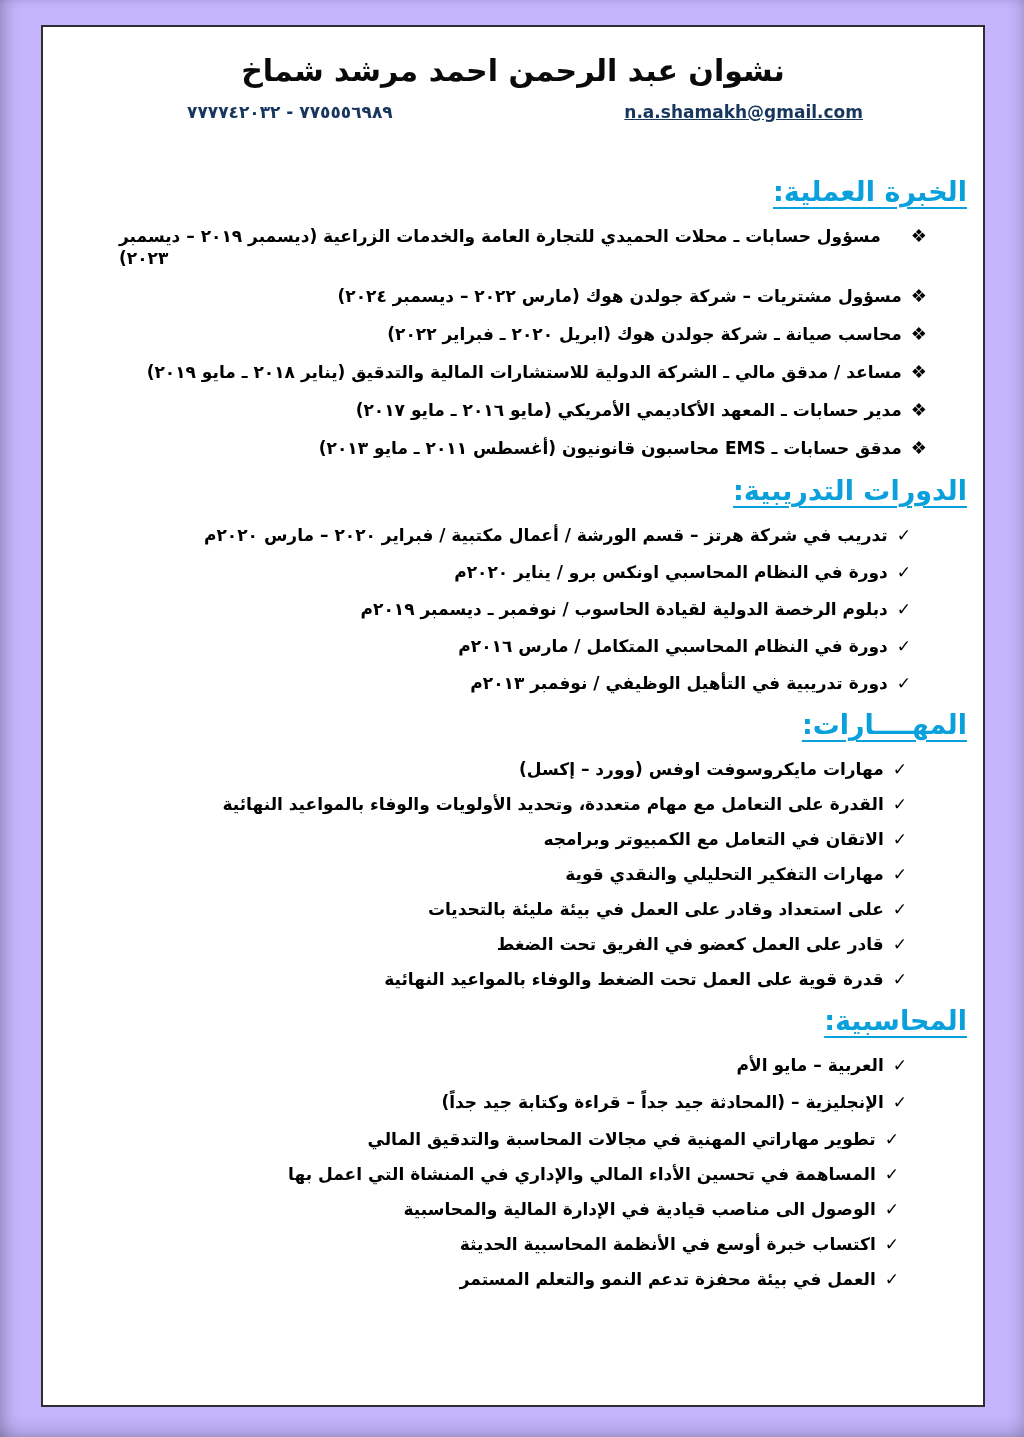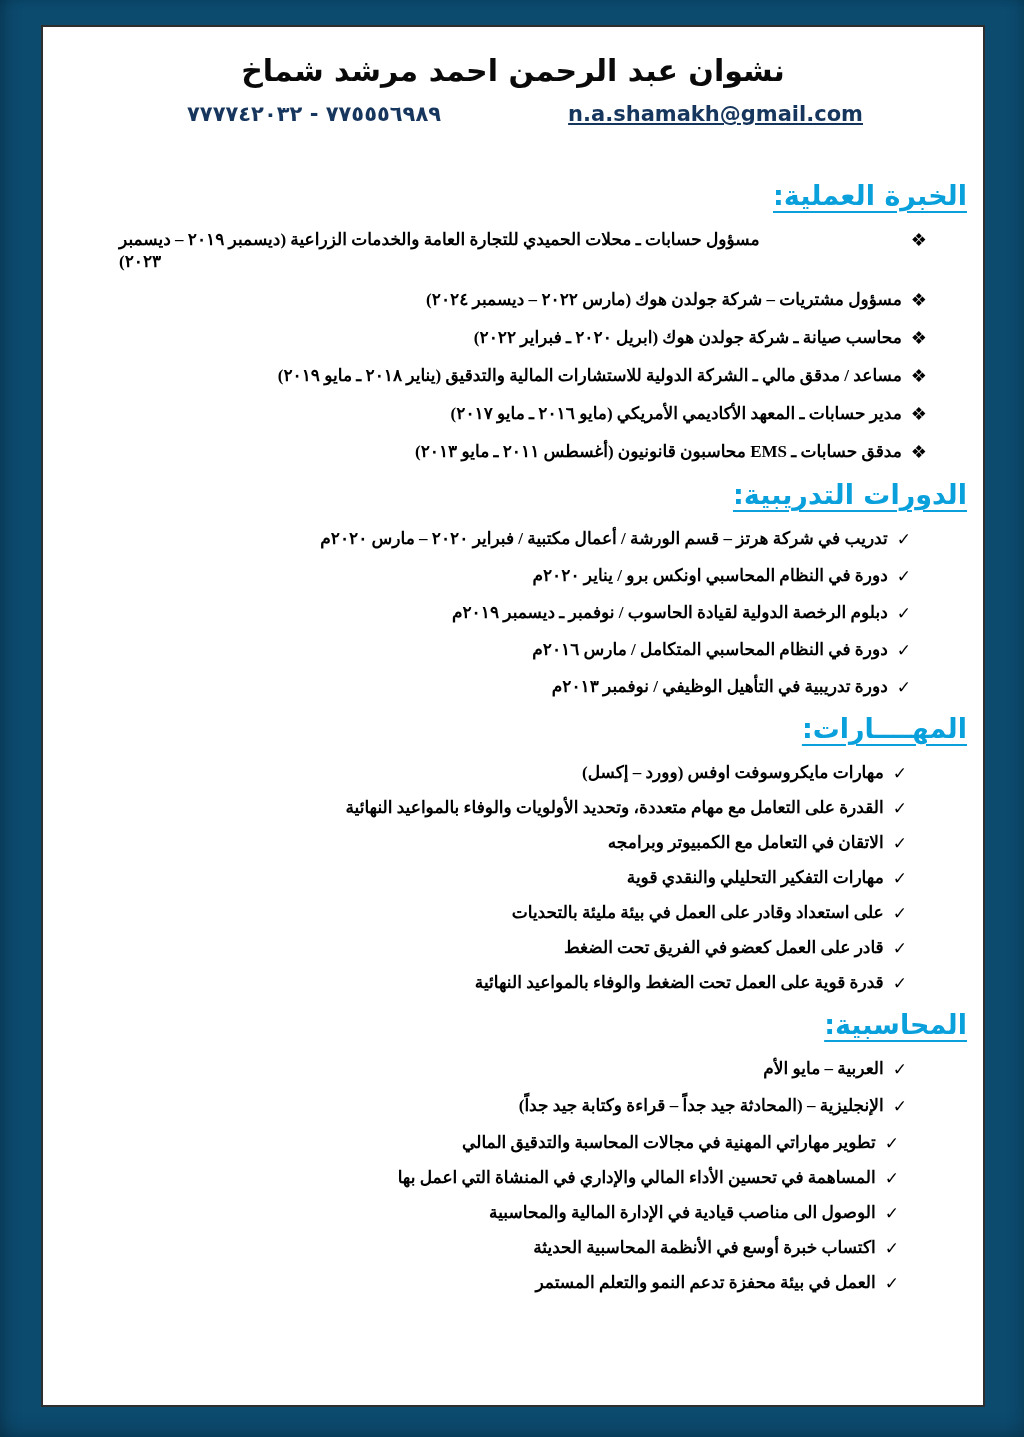--- a/index.html
+++ b/index.html
@@ -3,52 +3,52 @@
 <meta charset="utf-8">
 <style>
   * { margin:0; padding:0; box-sizing:border-box; }
   html,body { width:1024px; height:1437px; }
   body {
     background:#ffffff;
     font-family:"DejaVu Sans", sans-serif;
     color:var(--ink,#000);
   }
   .page {
-    position:relative; width:1024px; height:1437px; background:#0c4a6e; overflow:hidden;
+    position:relative; width:1024px; height:1437px; background:#c4b5fd; overflow:hidden;
     box-shadow: inset 16px 0 18px -13px rgba(0,0,0,.28),
                 inset -14px 0 16px -12px rgba(0,0,0,.18),
                 inset 0 -18px 20px -14px rgba(0,0,0,.22),
                 inset 0 10px 12px -10px rgba(0,0,0,.10);
   }
   .frame {
     position:absolute; top:25px; left:41px; width:944px; height:1382px;
     border:2px solid var(--border,#2e2e2e); background:#fff;
     padding:12px 16px; direction:rtl; overflow:hidden;
   }
   .name {
     margin-top:14px; text-align:center; font-size:30px; font-weight:700; color:#0a0a0a;
   }
   .contact {
     direction:ltr; display:flex; justify-content:space-between; align-items:baseline;
-    margin:14px 104px 0 128px; color:var(--navy,#17365d); font-weight:700; font-size:21px;
+    margin:14px 104px 0 128px; color:var(--navy,#17365d); font-weight:700; font-size:17px;
   }
   .phone { direction:ltr; letter-spacing:.5px; }
   .email { color:var(--navy,#17365d); text-decoration:underline; cursor:pointer; }
   .sec-title {
     font-size:27px; font-weight:700; color:var(--blue,#0aa0dc); text-align:right;
     text-decoration:underline; text-decoration-thickness:2px; text-underline-offset:6px;
     margin:15px 0 18px;
   }
   .sec-title.first { margin-top:54px; }
   .list { list-style:none; }
   .item {
     display:flex; align-items:flex-start; gap:9px;
     font-size:17px; font-weight:700; line-height:22px; color:#000;
   }
-  .t { flex:1; text-align:right; white-space:pre-line;font-family:Liberation Serif, serif; }
+  .t { flex:1; text-align:right; white-space:pre-line; }
   .wrapleft .t { text-align:left; }
   .b { flex:0 0 auto; }
   .diamond { font-size:18px; line-height:22px; }
   .check  { font-size:17px; line-height:22px; }
   .exp      { margin-left:60px; padding-right:40px; }
   .exp .item      { margin-bottom:16px; }
   .courses  { padding-right:56px; }
   .courses .item  { margin-bottom:15px; }
   .skills   { padding-right:60px; }
   .skills .item   { margin-bottom:13px; }

